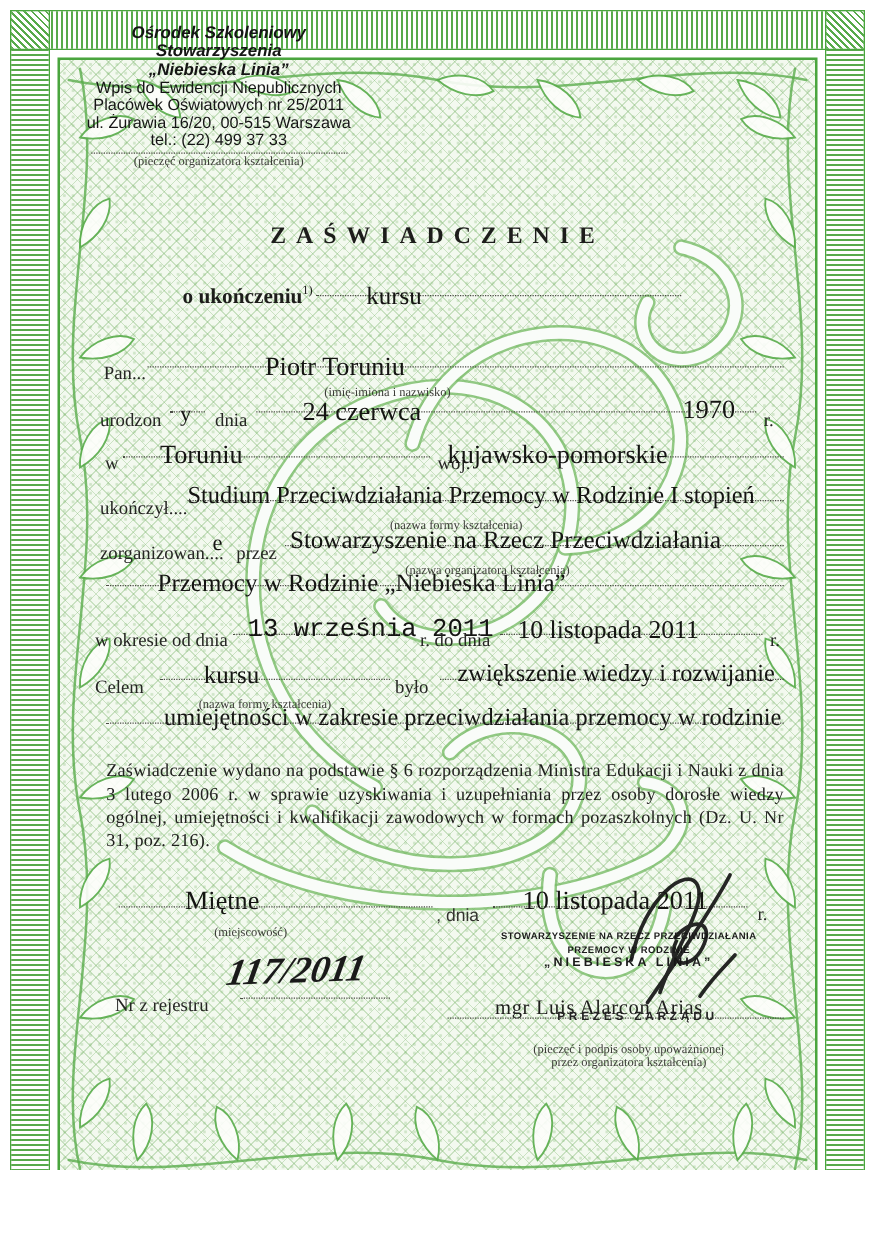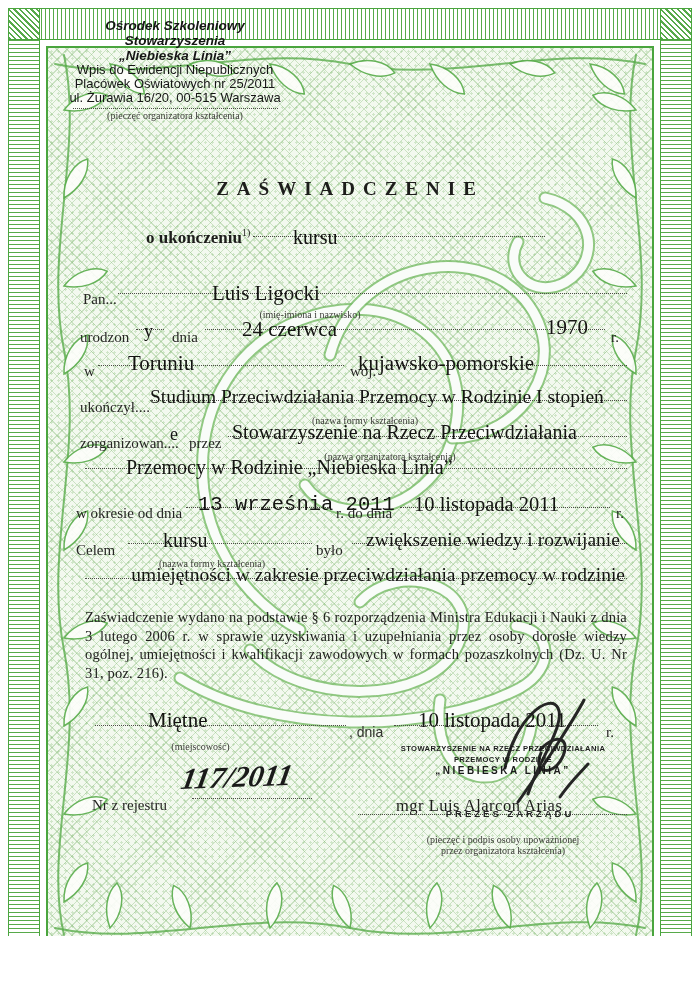--- a/index.html
+++ b/index.html
@@ -130,33 +130,34 @@
       <path d="M440,700 C428,790 520,806 532,722" stroke="#79bd69" stroke-width="13" fill="none" opacity="0.8" stroke-linecap="round"></path>
       <path d="M440,700 C428,790 520,806 532,722" stroke="#ffffff" stroke-width="9" fill="none" opacity="0.95" stroke-linecap="round"></path>
     </svg>
 
   <div class="hstamp">
     <div class="b">Ośrodek Szkoleniowy Stowarzyszenia</div>
     <div class="b">„Niebieska Linia”</div>
     <div class="r">Wpis do Ewidencji Niepublicznych</div>
     <div class="r">Placówek Oświatowych nr 25/2011</div>
     <div class="r">ul. Żurawia 16/20, 00-515 Warszawa</div>
+    <div class="r">tel.: (22) 499 37 33</div>
     <div class="dotline"></div>
     <div class="cap">(pieczęć organizatora kształcenia)</div>
   </div>
 
   <div class="title">ZAŚWIADCZENIE</div>
 
   <span class="abs subl" style="left:146px;top:215px;"><span>o ukończeniu</span><sup style="font-size:10px;font-weight:400;">1)</sup></span>
   <div class="dot" style="left:253px;top:236px;width:292px;"></div>
   <span class="abs val" style="left:293px;top:214px;">kursu</span>
 
   <span class="abs lbl" style="left:83px;top:279px;">Pan...</span>
   <div class="dot" style="left:118px;top:293px;width:509px;"></div>
-  <span class="abs val" style="left:212px;top:269px;font-size:21px;">Luis Ligocki</span>
+  <span class="abs val" style="left:212px;top:269px;font-size:21px;">Piotr Toruniu</span>
   <div class="abs cap" style="left:225px;top:297px;width:170px;">(imię-imiona i nazwisko)</div>
 
   <span class="abs lbl" style="left:80px;top:317px;">urodzon</span>
   <div class="dot" style="left:136px;top:329px;width:28px;"></div>
   <span class="abs val" style="left:144px;top:309px;font-size:18px;">y</span>
   <span class="abs lbl" style="left:172px;top:317px;">dnia</span>
   <div class="dot" style="left:205px;top:329px;width:347px;"></div>
   <span class="abs val" style="left:242px;top:305px;font-size:21px;">24 czerwca</span>
   <div class="dot" style="left:557px;top:329px;width:48px;"></div>
   <span class="abs val" style="left:546px;top:303px;font-size:21px;">1970</span>

